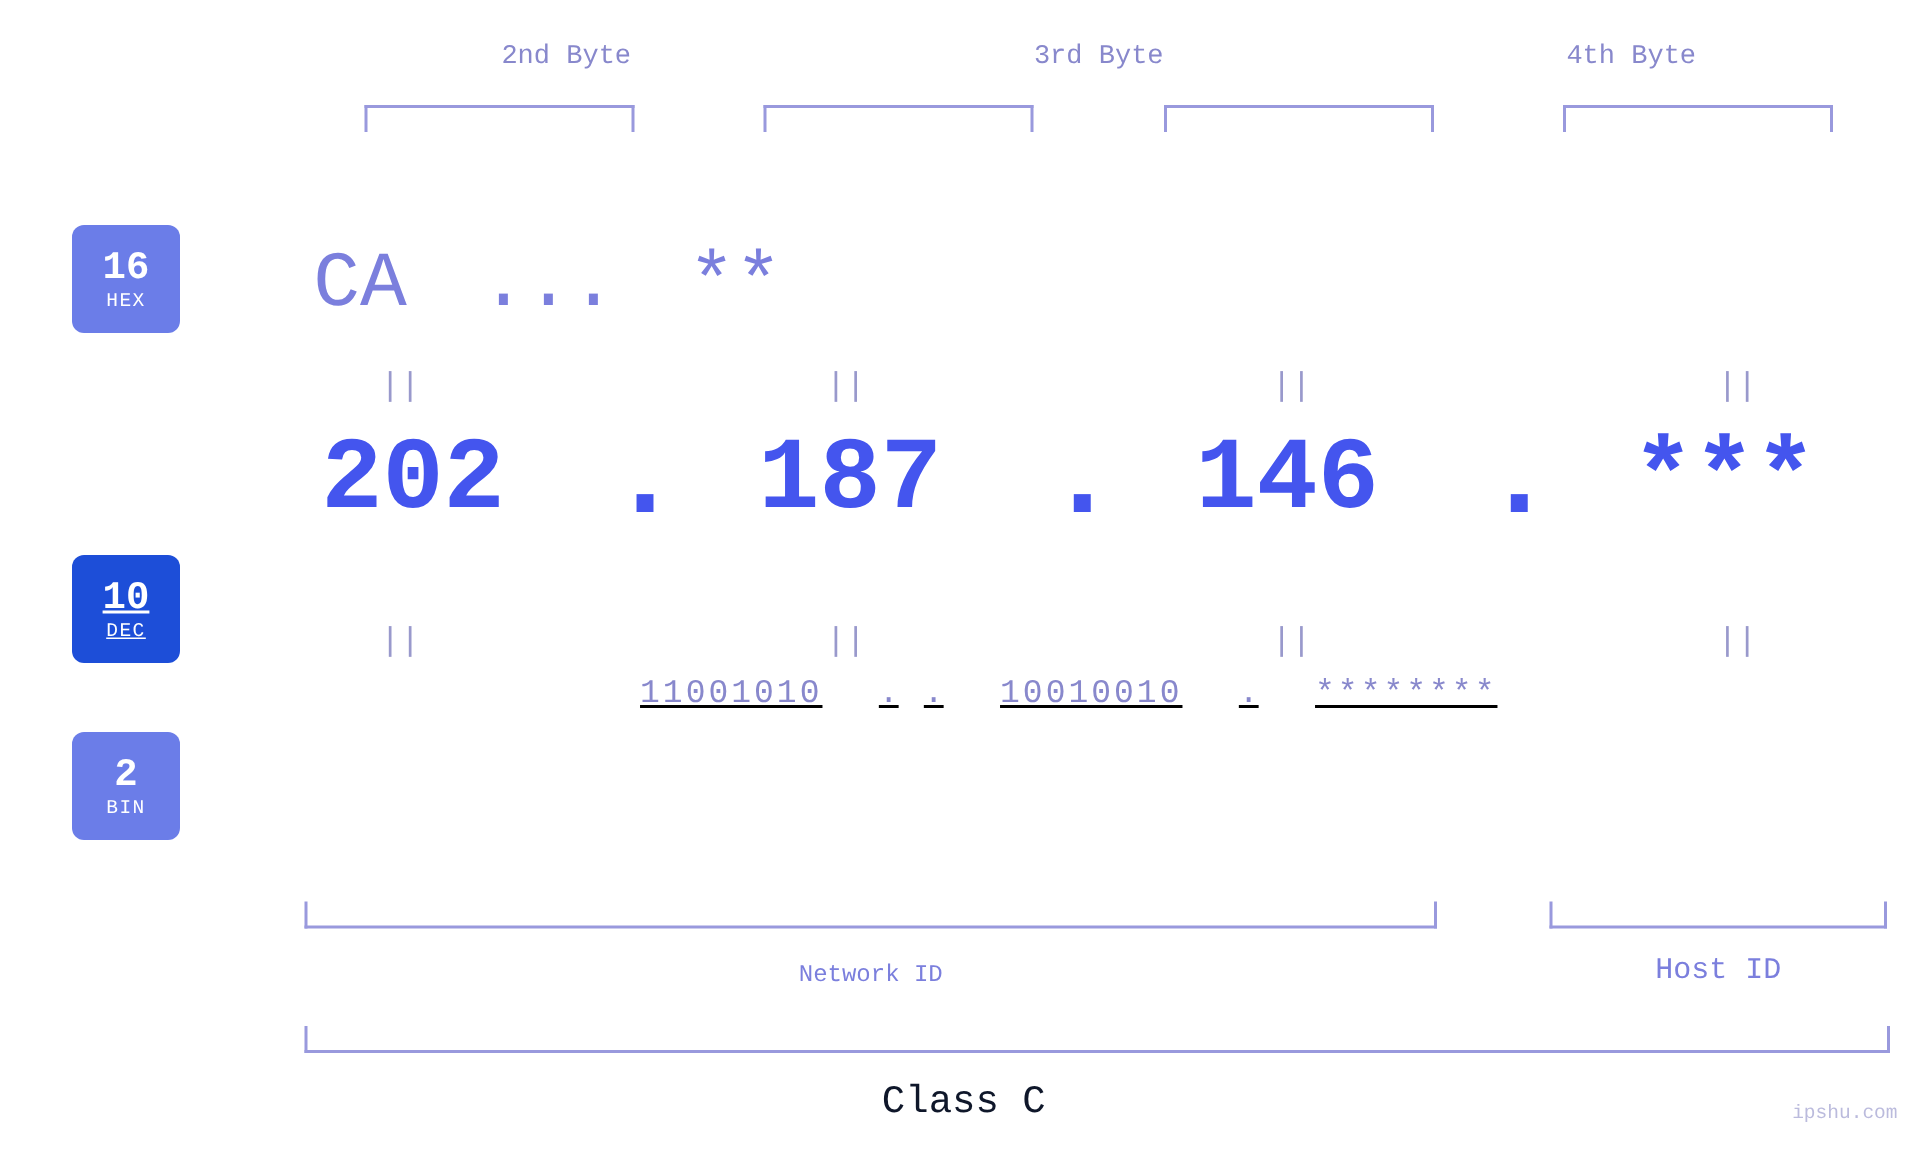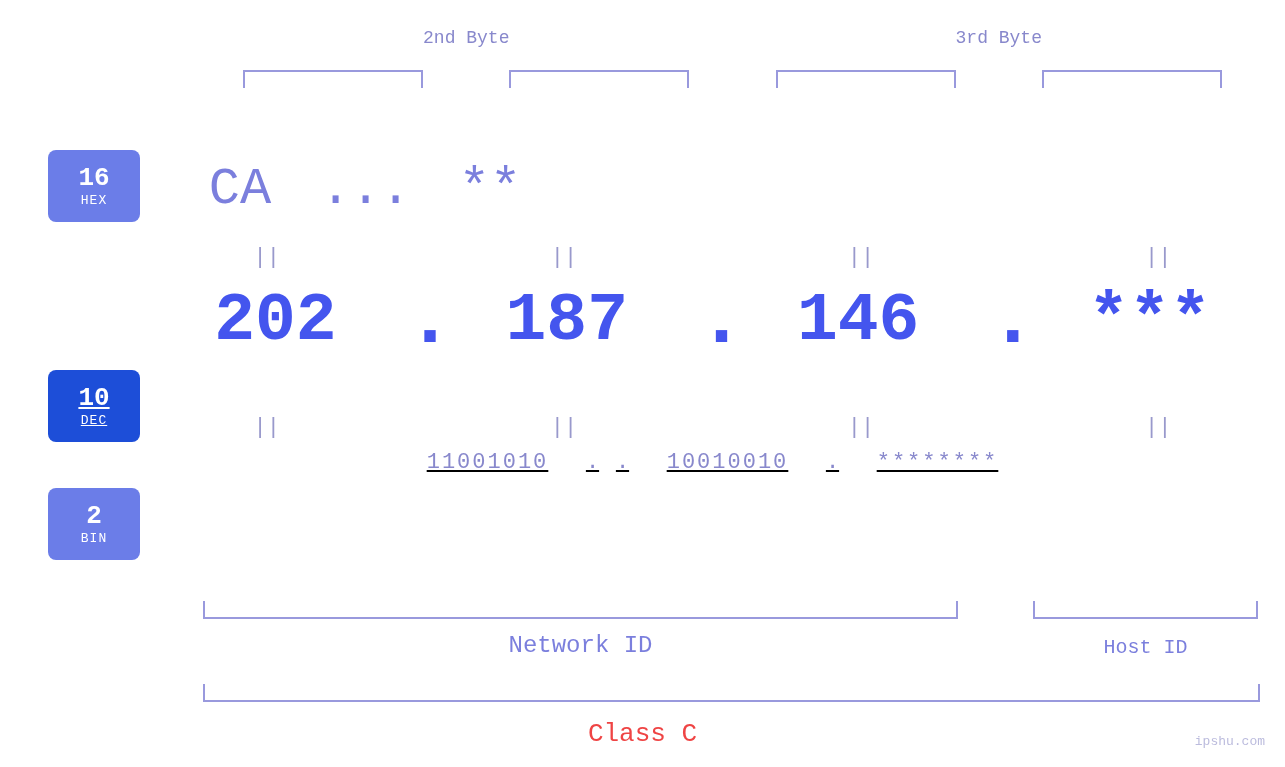--- a/index.html
+++ b/index.html
@@ -23,21 +23,21 @@
     .base-badges {
       position: absolute;
       left: 48px;
       top: 150px;
       display: flex;
       flex-direction: column;
       gap: 12px;
     }
 
     .base-badge {
-      width: 92px;
+      width: 72px;
       height: 72px;
       background: #6b7de8;
       border-radius: 8px;
       display: flex;
       flex-direction: column;
       align-items: center;
       justify-content: center;
       color: white;
     }
 
@@ -212,20 +212,21 @@
     }
   </style>
 </head>
 <body>
 
 <div class="container">
 
   <div class="col-headers">
     <div class="col-header">2nd Byte</div>
     <div class="col-header">3rd Byte</div>
+    <div class="col-header">4th Byte</div>
   </div>
 
   <div class="bracket-area">
     <div class="bracket"></div>
     <div class="bracket"></div>
     <div class="bracket"></div>
     <div class="bracket"></div>
   </div>
 
   <div class="base-badges">
@@ -297,23 +298,23 @@
     <div class="base-badge" style="background:#6b7de8;">
       <span class="base-num">2</span>
       <span class="base-label">BIN</span>
     </div>
   </div>
 
   <div style="position:absolute; bottom:148px; left:203px; width:755px; height:18px; border-bottom:2px solid #9999dd; border-left:2px solid #9999dd; border-right:2px solid #9999dd;"></div>
 
   <div style="position:absolute; bottom:148px; left:1033px; width:225px; height:18px; border-bottom:2px solid #9999dd; border-left:2px solid #9999dd; border-right:2px solid #9999dd;"></div>
 
-  <div style="position:absolute; bottom:108px; left:203px; width:755px; text-align:center; color:#7b7fdd; font-size:24px; font-family:'Courier New',monospace;">Network ID</div>
+  <div style="position:absolute; bottom:108px; left:203px; width:755px; text-align:center; color:#7b7fdd; font-size:16px; font-family:'Courier New',monospace;">Network ID</div>
 
   <div style="position:absolute; bottom:108px; left:1033px; width:225px; text-align:center; color:#7b7fdd; font-size:20px; font-family:'Courier New',monospace;">Host ID</div>
 
   <div style="position:absolute; bottom:65px; left:203px; right:25px; height:18px; border-bottom:2px solid #9999dd; border-left:2px solid #9999dd; border-right:2px solid #9999dd;"></div>
 
-  <div style="position:absolute; bottom:18px; left:0; right:0; text-align:center; color:#ef4444; font-size:26px; font-family:'Courier New',monospace;">Class C</div>
+  <div style="position:absolute; bottom:18px; left:0; right:0; text-align:center; color:#0f172a; font-size:26px; font-family:'Courier New',monospace;">Class C</div>
 
   <div class="watermark">ipshu.com</div>
 
 </div>
 
 </body></html>

